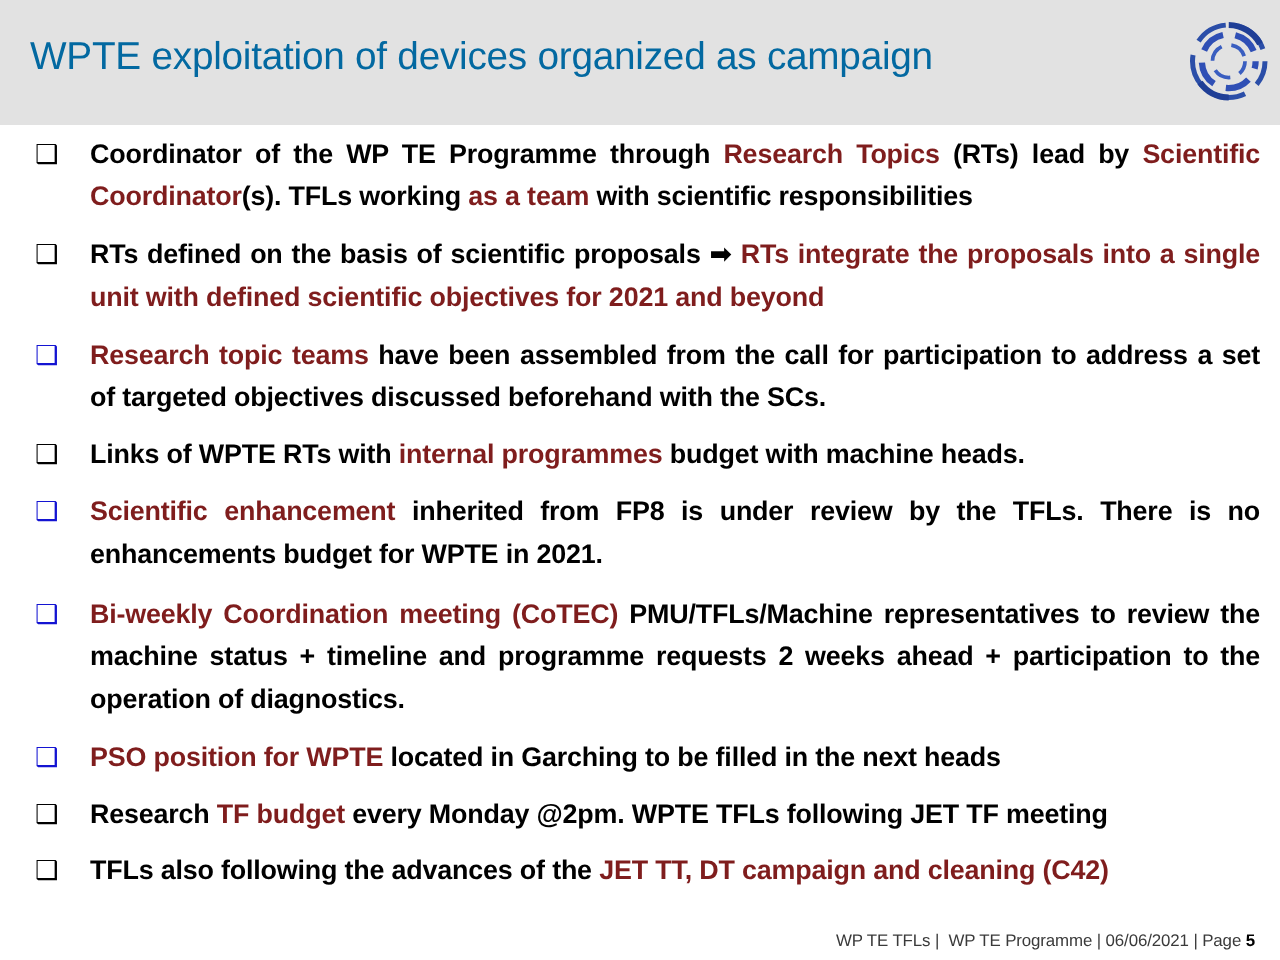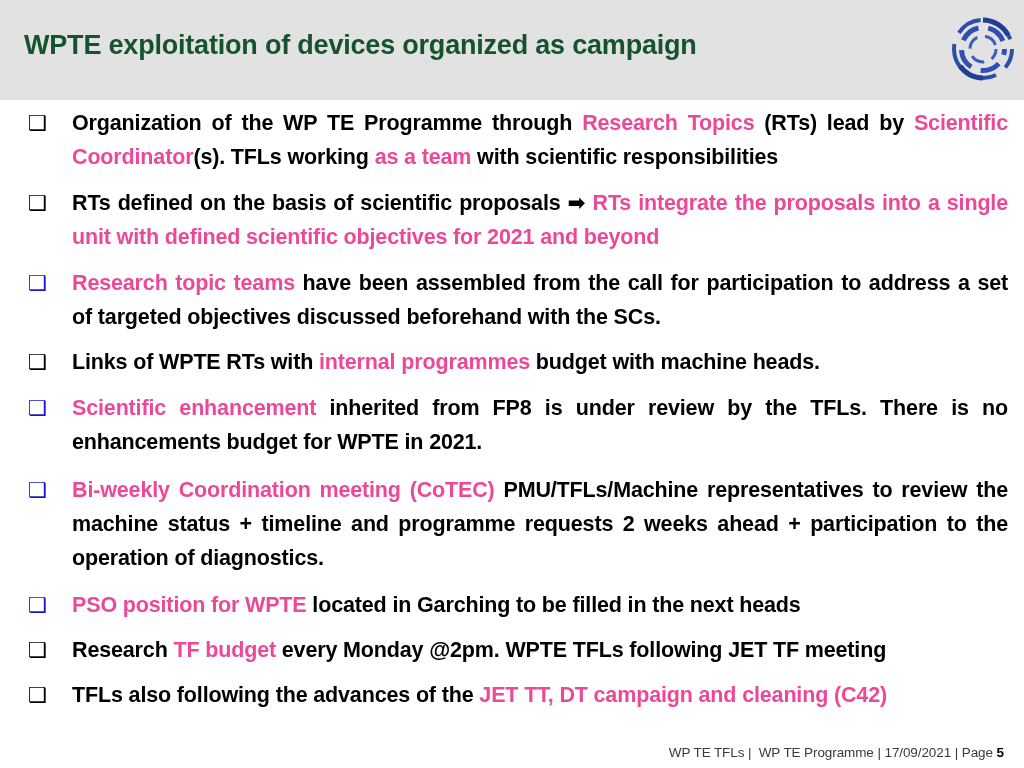--- a/index.html
+++ b/index.html
@@ -22,23 +22,23 @@
     top: 0;
     width: 1024px;
     height: 100px;
     background: #e2e2e2;
   }
   .slide-title {
     position: absolute;
     left: 24px;
     top: 26px;
     width: 880px;
-    font-size: 27px;
-    font-weight: bold;
-    color: #14532d;
+    font-size: 31px;
+    font-weight: normal;
+    color: #0369a1;
     letter-spacing: -0.2px;
     line-height: 38px;
     white-space: nowrap;
   }
 
   
   .logo {
     position: absolute;
     left: 946px;
     top: 8px;
@@ -76,21 +76,21 @@
   .bullet-text {
     flex: 1 1 auto;
     font-size: 21.5px;
     line-height: 34px;
     color: #000000;
     font-weight: bold;
     text-align: justify;
     letter-spacing: -0.15px;
   }
   .hl {
-    color: #ec4899;
+    color: #7f1d1d;
   }
   .arrow {
     font-family: "DejaVu Sans", sans-serif;
     font-weight: bold;
     color: #000000;
   }
 
   
   .b1 { margin-bottom: 12px; }
   .b2 { margin-bottom: 12px; }
@@ -136,21 +136,21 @@
       <path d="M37 12 A29 29 0 0 1 62 27"></path>
       <path d="M14 58 A29 29 0 0 0 37 70"></path>
     </g>
   </svg>
 </div>
 
 <div class="body-area">
 
   <div class="bullet-row b1">
     <span class="bullet-marker">❑</span>
-    <span class="bullet-text"><span>Organization of the WP TE Programme through </span><span class="hl">Research Topics</span><span> (RTs) lead by </span><span class="hl">Scientific Coordinator</span><span>(s). TFLs working </span><span class="hl">as a team</span><span> with scientific responsibilities</span></span>
+    <span class="bullet-text"><span>Coordinator of the WP TE Programme through </span><span class="hl">Research Topics</span><span> (RTs) lead by </span><span class="hl">Scientific Coordinator</span><span>(s). TFLs working </span><span class="hl">as a team</span><span> with scientific responsibilities</span></span>
   </div>
 
   <div class="bullet-row b2">
     <span class="bullet-marker">❑</span>
     <span class="bullet-text"><span> RTs defined on the basis of scientific proposals </span><span class="arrow">➡</span><span> </span><span class="hl">RTs integrate the proposals into a single unit with defined scientific objectives for 2021 and beyond</span></span>
   </div>
 
   <div class="bullet-row b3">
     <span class="bullet-marker blue">❑</span>
     <span class="bullet-text"><span class="hl">Research topic teams</span><span> have been assembled from the call for participation to address a set of targeted objectives discussed beforehand with the SCs.</span></span>
@@ -186,17 +186,17 @@
     <span class="bullet-text"><span>TFLs also following the advances of the </span><span class="hl">JET TT, DT campaign and cleaning (C42)</span></span>
   </div>
 
 </div>
 
 <div class="footer">
   <span>WP TE TFLs</span>
   <span class="sep">|</span>&nbsp;
   <span>WP TE Programme</span>
   <span class="sep">|</span>
-  <span>17/09/2021</span>
+  <span>06/06/2021</span>
   <span class="sep">|</span>
   <span>Page</span>
   <span class="pagenum">5</span>
 </div>
 
 </body></html>

